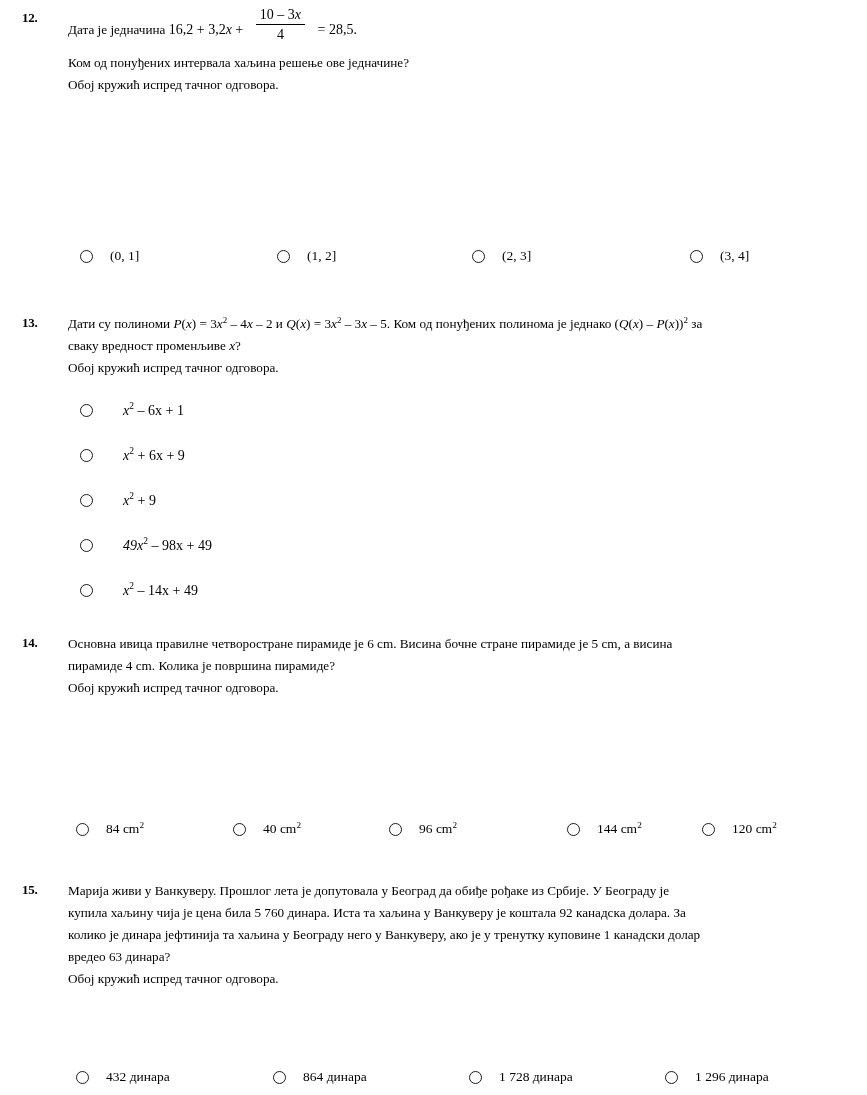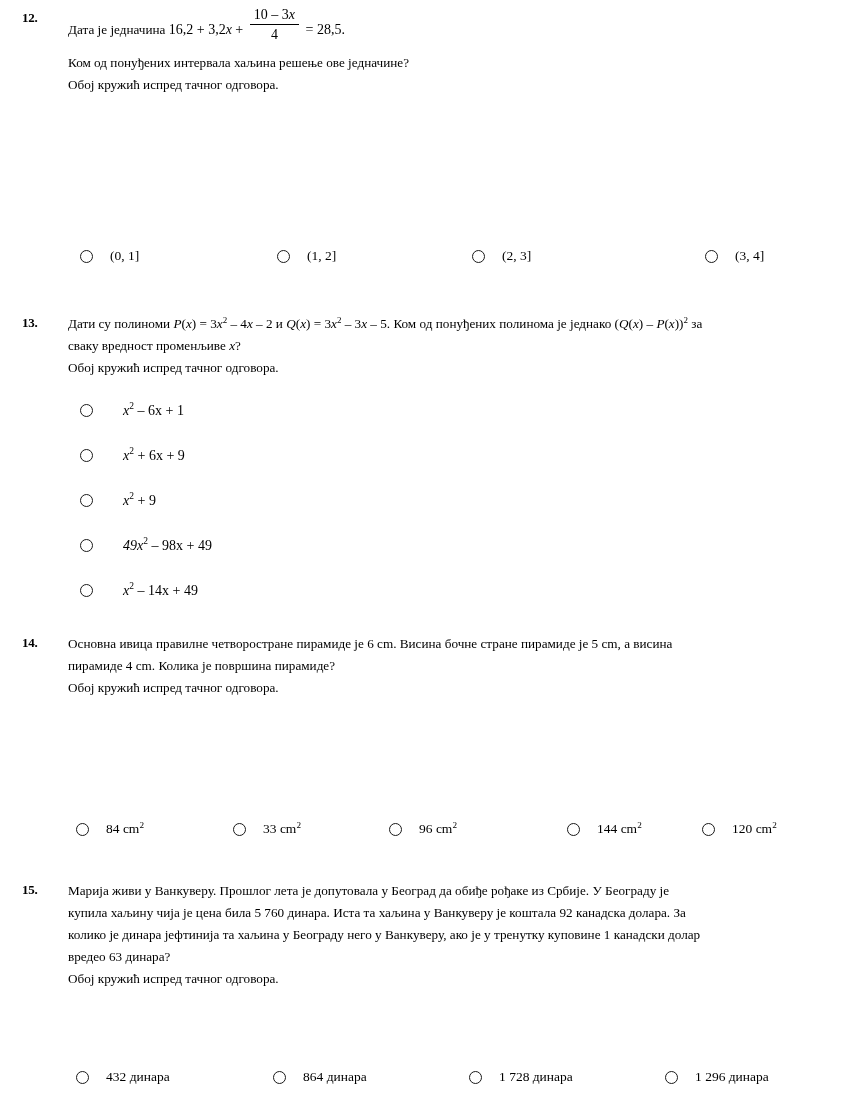--- a/index.html
+++ b/index.html
@@ -71,21 +71,21 @@
   }
   sup {
     font-size: 0.68em;
     vertical-align: super;
     line-height: 0;
   }
   .frac {
     display: inline-block;
     vertical-align: -0.55em;
     text-align: center;
-    margin: 0 3px;
+    margin: 0 9px;
     position: relative;
     top: -0.22em;
   }
   .frac .num {
     display: block;
     padding: 0 4px 1px 4px;
     border-bottom: 1px solid #000;
     font-size: 14px;
     line-height: 17px;
   }
@@ -184,21 +184,21 @@
       <span class="opt-label">(0, 1]</span>
     </div>
     <div class="opt" style="left:277px;">
       <span class="circle"></span>
       <span class="opt-label">(1, 2]</span>
     </div>
     <div class="opt" style="left:472px;">
       <span class="circle"></span>
       <span class="opt-label">(2, 3]</span>
     </div>
-    <div class="opt" style="left:705px;font-family:Liberation Serif, serif;">
+    <div class="opt" style="left:690px;font-family:Liberation Serif, serif;">
       <span class="circle"></span>
       <span class="opt-label">(3, 4]</span>
     </div>
   </div>
 
   <div class="question" style="top:313px;">
     <div class="qnum">13.</div>
     <div class="qbody">
       <span class="qline wrap math" style="font-size:13.2px;"><span>Дати су полиноми </span><span class="mi">P</span><span>(</span><span class="mi">x</span><span>) = 3</span><span class="mi">x</span><sup>2</sup><span> – 4</span><span class="mi">x</span><span> – 2 и </span><span class="mi">Q</span><span>(</span><span class="mi">x</span><span>) = 3</span><span class="mi">x</span><sup>2</sup><span> – 3</span><span class="mi">x</span><span> – 5. Ком од понуђених полинома је једнако (</span><span class="mi">Q</span><span>(</span><span class="mi">x</span><span>) – </span><span class="mi">P</span><span>(</span><span class="mi">x</span><span>))</span><sup>2</sup><span> за</span></span>
       <span class="qline"><span>сваку вредност променљиве </span><span class="mi">x</span><span>?</span></span>
@@ -238,21 +238,21 @@
     </div>
   </div>
 
   <div class="opt-row" style="top:818px;">
     <div class="opt" style="left:76px;">
       <span class="circle"></span>
       <span class="opt-label"><span>84</span> <span class="unit">cm</span><sup>2</sup></span>
     </div>
     <div class="opt" style="left:233px;">
       <span class="circle"></span>
-      <span class="opt-label"><span>33</span> <span class="unit">cm</span><sup>2</sup></span>
+      <span class="opt-label"><span>40</span> <span class="unit">cm</span><sup>2</sup></span>
     </div>
     <div class="opt" style="left:389px;">
       <span class="circle"></span>
       <span class="opt-label"><span>96</span> <span class="unit">cm</span><sup>2</sup></span>
     </div>
     <div class="opt" style="left:567px;">
       <span class="circle"></span>
       <span class="opt-label"><span>144</span> <span class="unit">cm</span><sup>2</sup></span>
     </div>
     <div class="opt" style="left:702px;">

